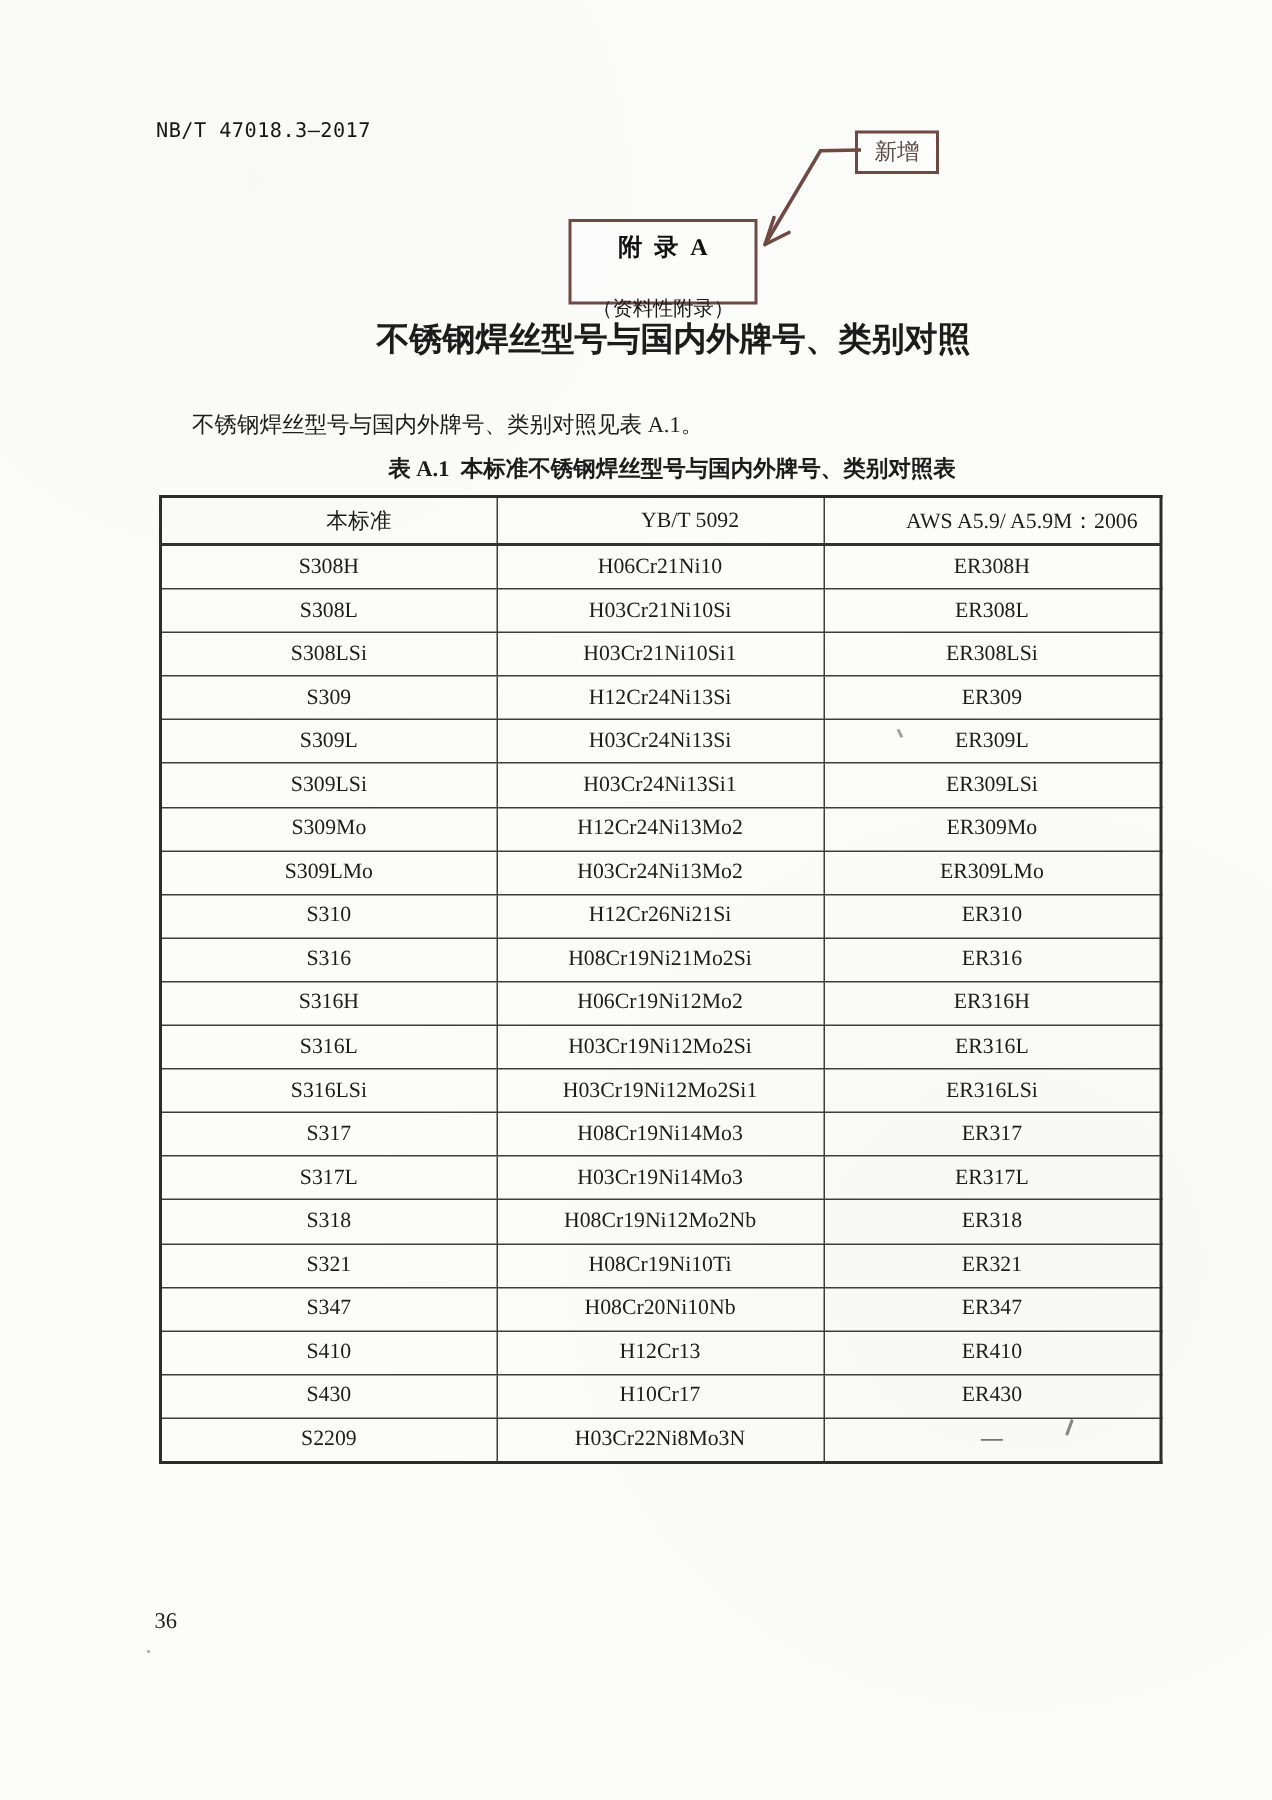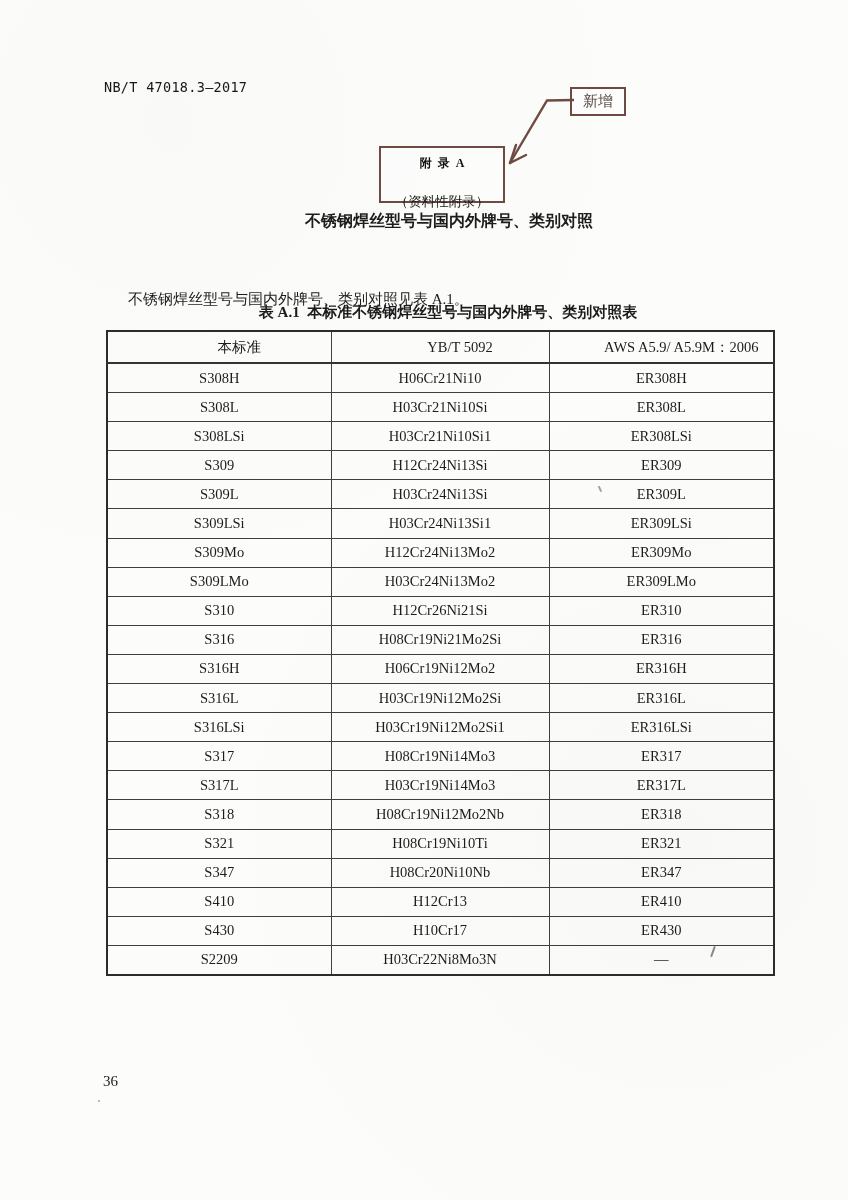--- a/index.html
+++ b/index.html
@@ -61,43 +61,43 @@
     top: 146px;
     width: 126px;
     height: 57px;
     border: 2px solid #6f4a42;
     box-sizing: border-box;
     text-align: center;
     padding-top: 7px;
     background: rgba(255,255,255,0.3);
   }
   .appendix-heading {
-    font-size: 12px;
+    font-size: 16px;
     font-weight: bold;
     color: #111;
     white-space: pre;
   }
   .appendix-subheading {
     font-size: 13.5px;
     margin-top: 21px;
     color: #1a1a1a;
   }
   .doc-title {
     position: absolute;
     left: 449px;
     top: 211px;
     transform: translateX(-50%);
-    font-size: 16px;
+    font-size: 22px;
     font-weight: bold;
     white-space: nowrap;
   }
   .doc-paragraph {
     position: absolute;
     left: 128px;
-    top: 290px;
+    top: 274px;
     font-size: 15px;
     white-space: pre;
   }
   .table-caption {
     position: absolute;
     left: 406px;
     top: 303px;
     transform: translateX(-50%);
     font-size: 15px;
     font-weight: bold;

